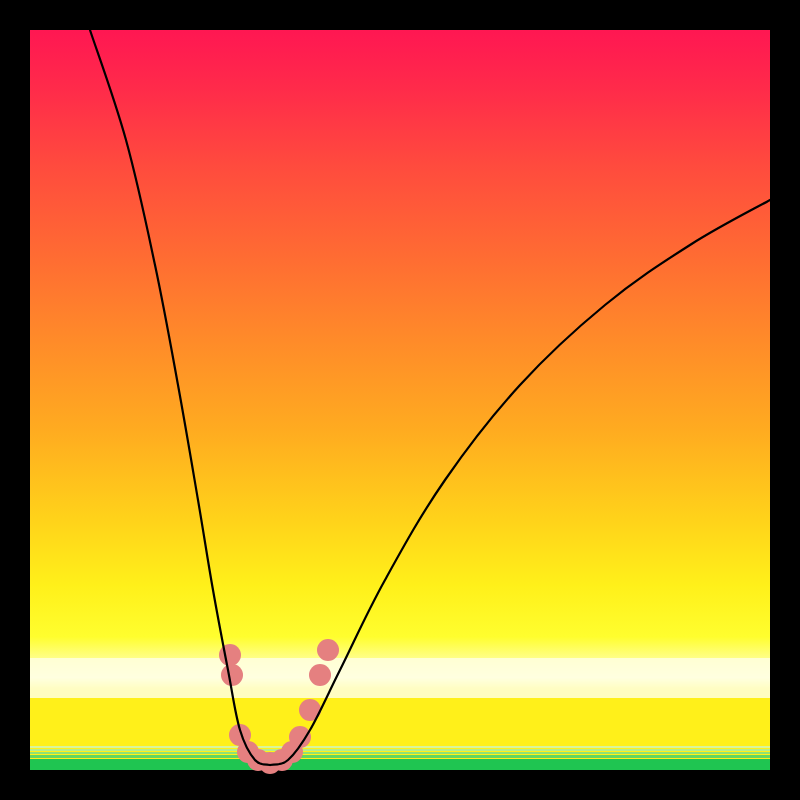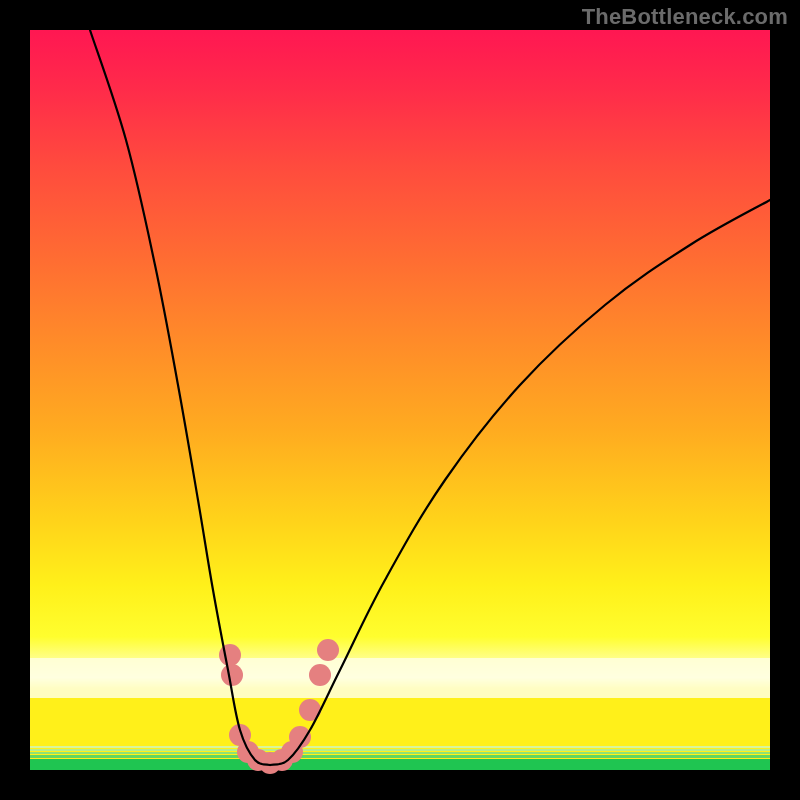--- a/index.html
+++ b/index.html
@@ -80,21 +80,20 @@
   circle.dot {
     fill: #e58080;
     stroke: none;
   }
 </style>
 </head>
 <body>
 
 <div class="stage">
 
-  <div class="attribution">TheBottleneck.com</div>
 
   <div class="plot">
 
     <div class="pale-band" style="top:628px;height:40px;"></div>
 
     <div class="green-band" style="top: 716px; height: 2px; background: rgb(217, 245, 154);"></div>
       <div class="green-band" style="top: 719px; height: 2px; background: rgb(182, 238, 137);"></div>
       <div class="green-band" style="top: 722px; height: 2px; background: rgb(143, 227, 115);"></div>
       <div class="green-band" style="top: 725px; height: 3px; background: rgb(99, 214, 94);"></div>
       <div class="green-band" style="top: 729px; height: 11px; background: rgb(31, 197, 81);"></div>

